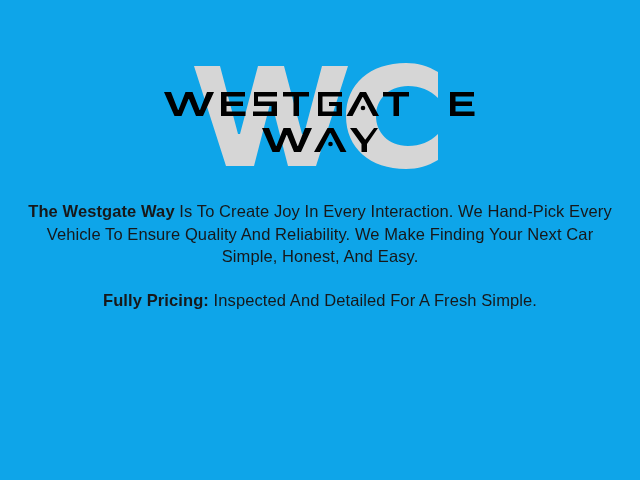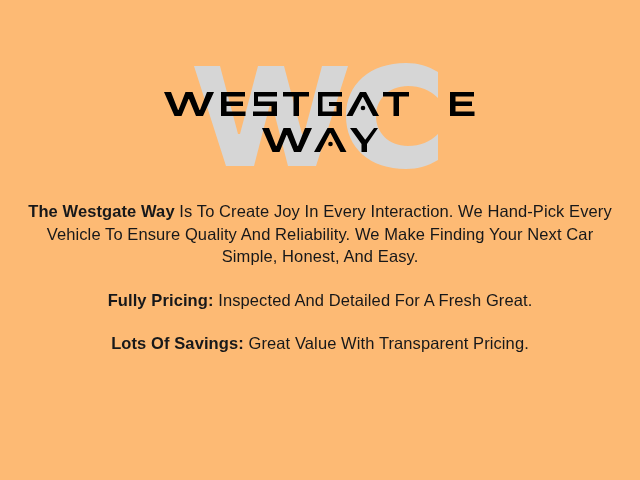--- a/index.html
+++ b/index.html
@@ -11,21 +11,21 @@
     height: 480px;
     background: #ffffff;
     font-family: "Liberation Sans", sans-serif;
     overflow: hidden;
   }
 
   .page {
     position: relative;
     width: 640px;
     height: 480px;
-    background: #fdba74;
+    background: #0ea5e9;
   }
 
   
   .logo-block {
     position: absolute;
     top: 60px;
     left: 0;
     width: 640px;
     height: 115px;
   }
@@ -169,20 +169,19 @@
         </svg>
       </span>
 
     </div>
   </div>
 
   <div class="copy">
 
     <p class="para para-intro"><b>The Westgate Way</b><span> Is To Create Joy In Every Interaction. We Hand-Pick Every Vehicle To Ensure Quality And Reliability. We Make Finding Your Next Car Simple, Honest, And Easy.</span></p>
 
-    <p class="para"><b>Fully Pricing:</b><span> Inspected And Detailed For A Fresh Great.</span></p>
+    <p class="para"><b>Fully Pricing:</b><span> Inspected And Detailed For A Fresh Simple.</span></p>
 
-    <p class="para"><b>Lots Of Savings:</b><span> Great Value With Transparent Pricing.</span></p>
 
 
   </div>
 
 </div>
 
 </body></html>

